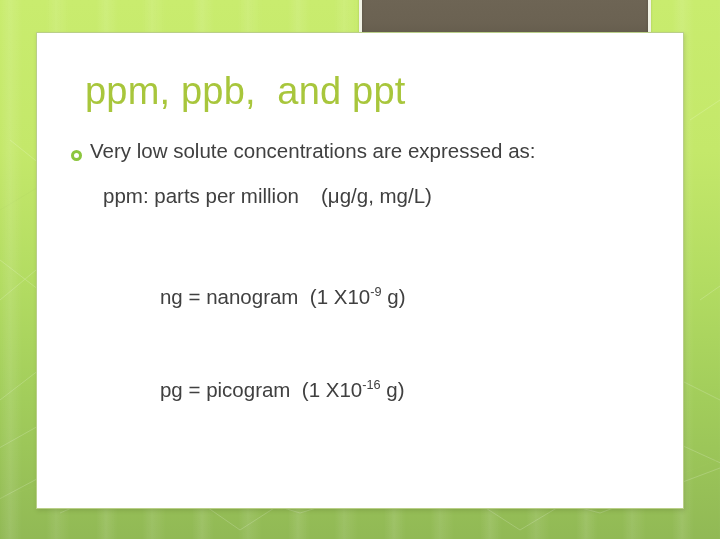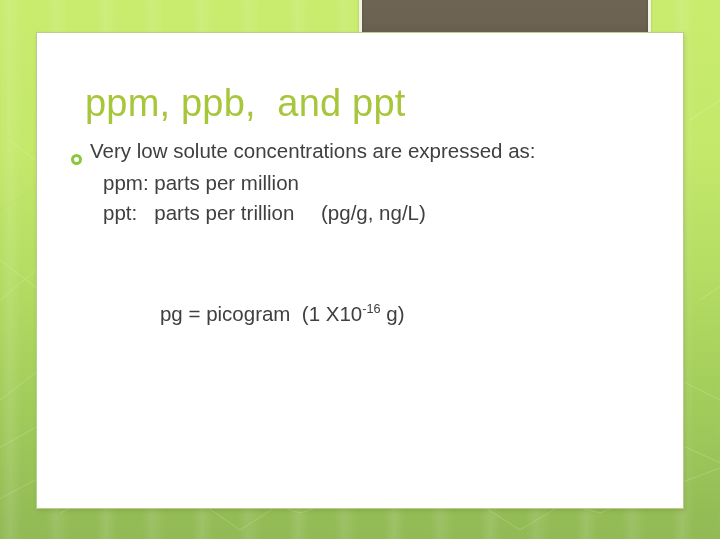--- a/index.html
+++ b/index.html
@@ -81,43 +81,43 @@
     background: #ffffff;
     border: 1px solid #b9cf88;
     box-sizing: border-box;
     box-shadow: 1px 2px 4px rgba(80,100,40,0.22);
   }
 
   
   .title {
     position: absolute;
     left: 48px;
-    top: 50px;
+    top: 38px;
     font-size: 38px;
     line-height: 1.1;
     color: #a8c63c;
     font-weight: 400;
     letter-spacing: 0.2px;
     white-space: pre;
   }
 
   
   .body-wrap {
     position: absolute;
     left: 20px;
     top: 104px;
     right: 16px;
     color: #404040;
     font-size: 20.5px;
   }
 
   .bullet-line {
     display: flex;
-    align-items: flex-end;
-    margin-bottom: 3px;
+    align-items: center;
+    margin-bottom: 16px;
   }
   .bullet-mark {
     flex: 0 0 auto;
     width: 11px;
     height: 11px;
     margin: 9px 8px 0 14px;
     border-radius: 50%;
     border: 3px solid #8cc63e;
     background: #ffffff;
     box-sizing: border-box;
@@ -189,31 +189,31 @@
     <div class="body-wrap">
 
       <div class="bullet-line">
         <span class="bullet-mark"></span>
         <span class="bullet-text">Very low solute concentrations are expressed as:</span>
       </div>
 
       <div class="defs">
         <div class="def-row">
           <span class="def-term">ppm: parts per million</span>
+          <span class="def-units">(μg/g, mg/L)</span>
         </div>
         <div class="def-row">
-        </div>
-        <div class="def-row">
-          <span class="def-term">ppt:   parts per trillion</span>
-          <span class="def-units">(pg/g, ng/L)</span>
         </div>
       </div>
 
       <div class="units-block">
         <div class="unit-row">
+          <span>ng = nanogram  (1 X10</span><sup>-9</sup><span> g)</span>
+        </div>
+        <div class="unit-row">
           <span>pg = picogram  (1 X10</span><sup>-16</sup><span> g)</span>
         </div>
       </div>
 
     </div>
   </div>
 
 </div>
 
 </body></html>

